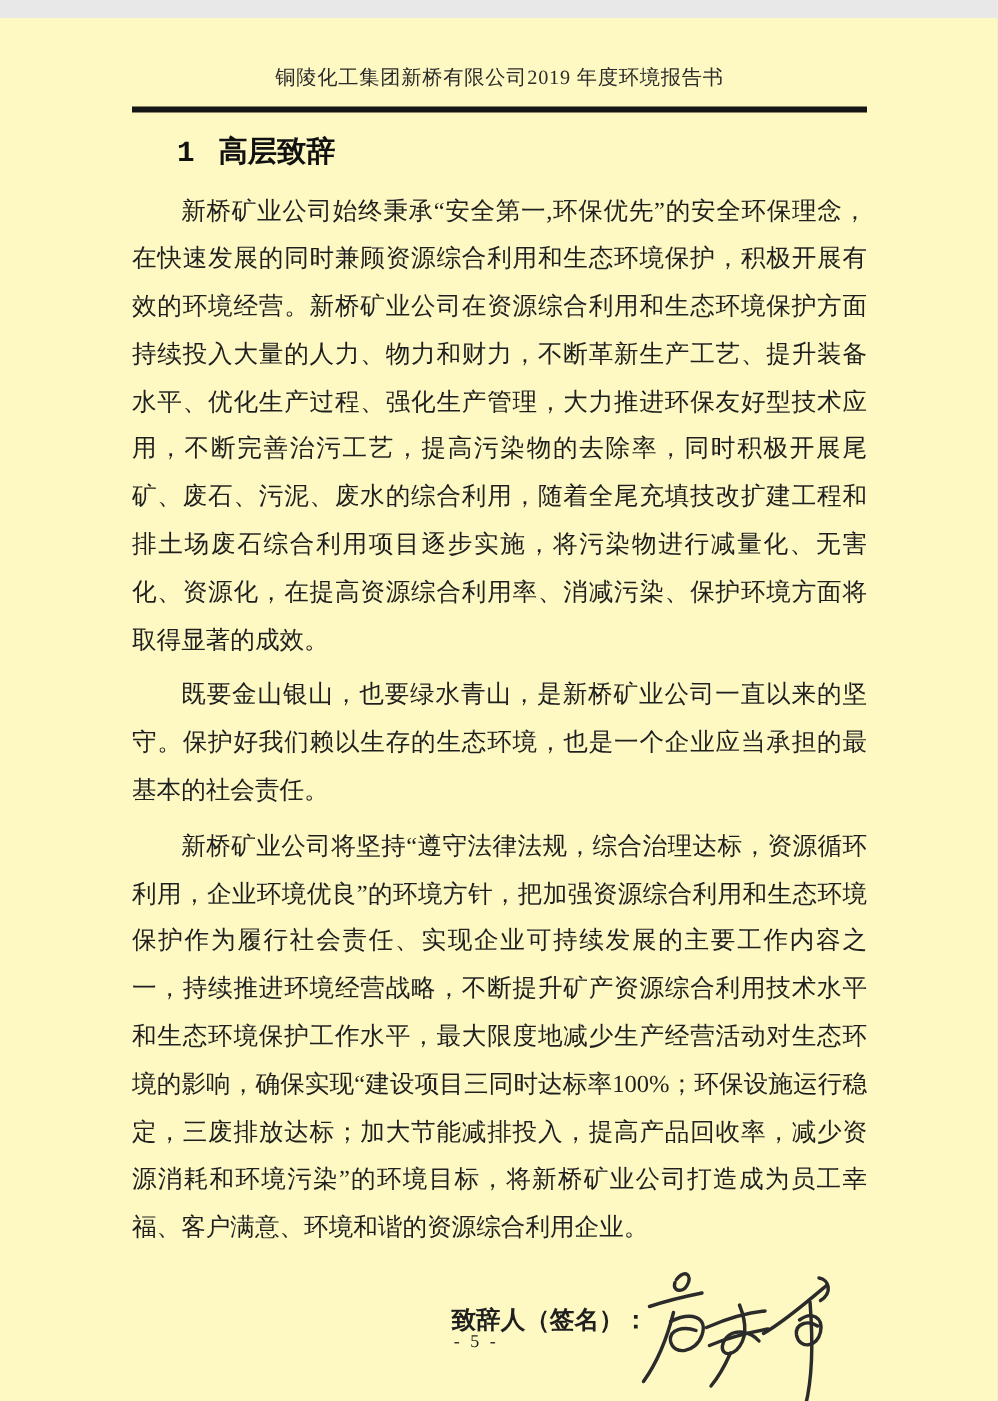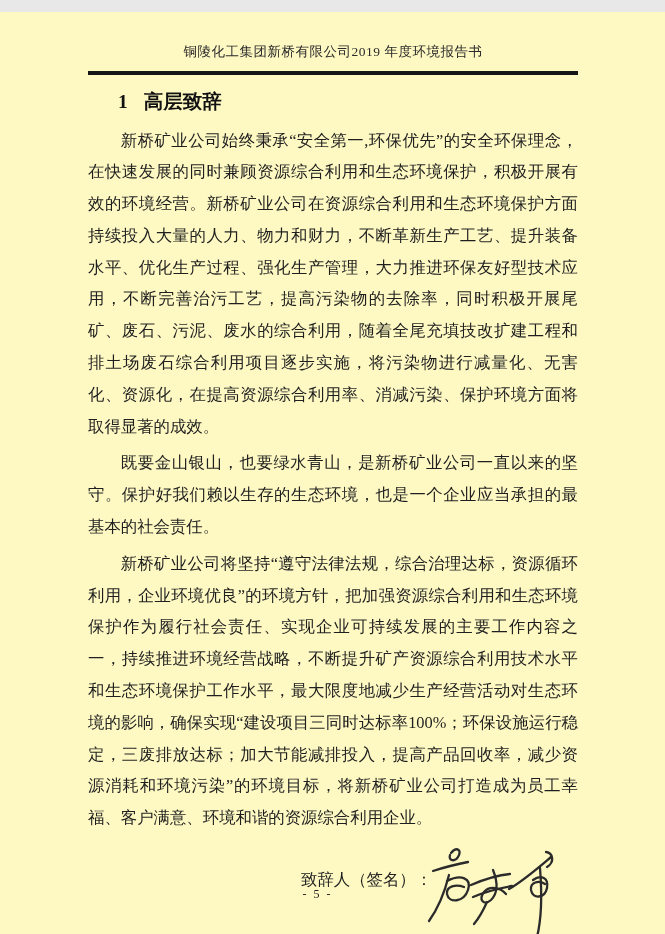--- a/index.html
+++ b/index.html
@@ -22,21 +22,21 @@
     color: #2a2a2a;
     letter-spacing: 0.5px;
   }
   .doc-header-rule {
     height: 3.5px;
     background: #161616;
     margin-top: 10px;
   }
   .section-heading {
     margin: 14px 0 0 30px;
-    font-family: Liberation Serif, serif;
+    font-family: Liberation Mono, monospace;
     font-weight: 700;
     font-size: 19.5px;
     line-height: 26px;
     color: #111;
   }
   .section-heading .sec-num { margin-right: 16px; }
   .doc-body {
     margin-top: 10px;
     font-size: 16.4px;
     line-height: 31.8px;
@@ -51,20 +51,21 @@
     position: relative;
     height: 90px;
     margin-top: 26px;
   }
   .signature-label {
     position: absolute;
     left: 213px;
     top: 4px;
     font-size: 16.4px;
     white-space: nowrap;
+    font-weight: bold;
   }
   .signature-svg {
     position: absolute;
     left: 333px;
     top: -24px;
     width: 135px;
     height: 110px;
   }
   .signature-svg path {
     fill: none;

